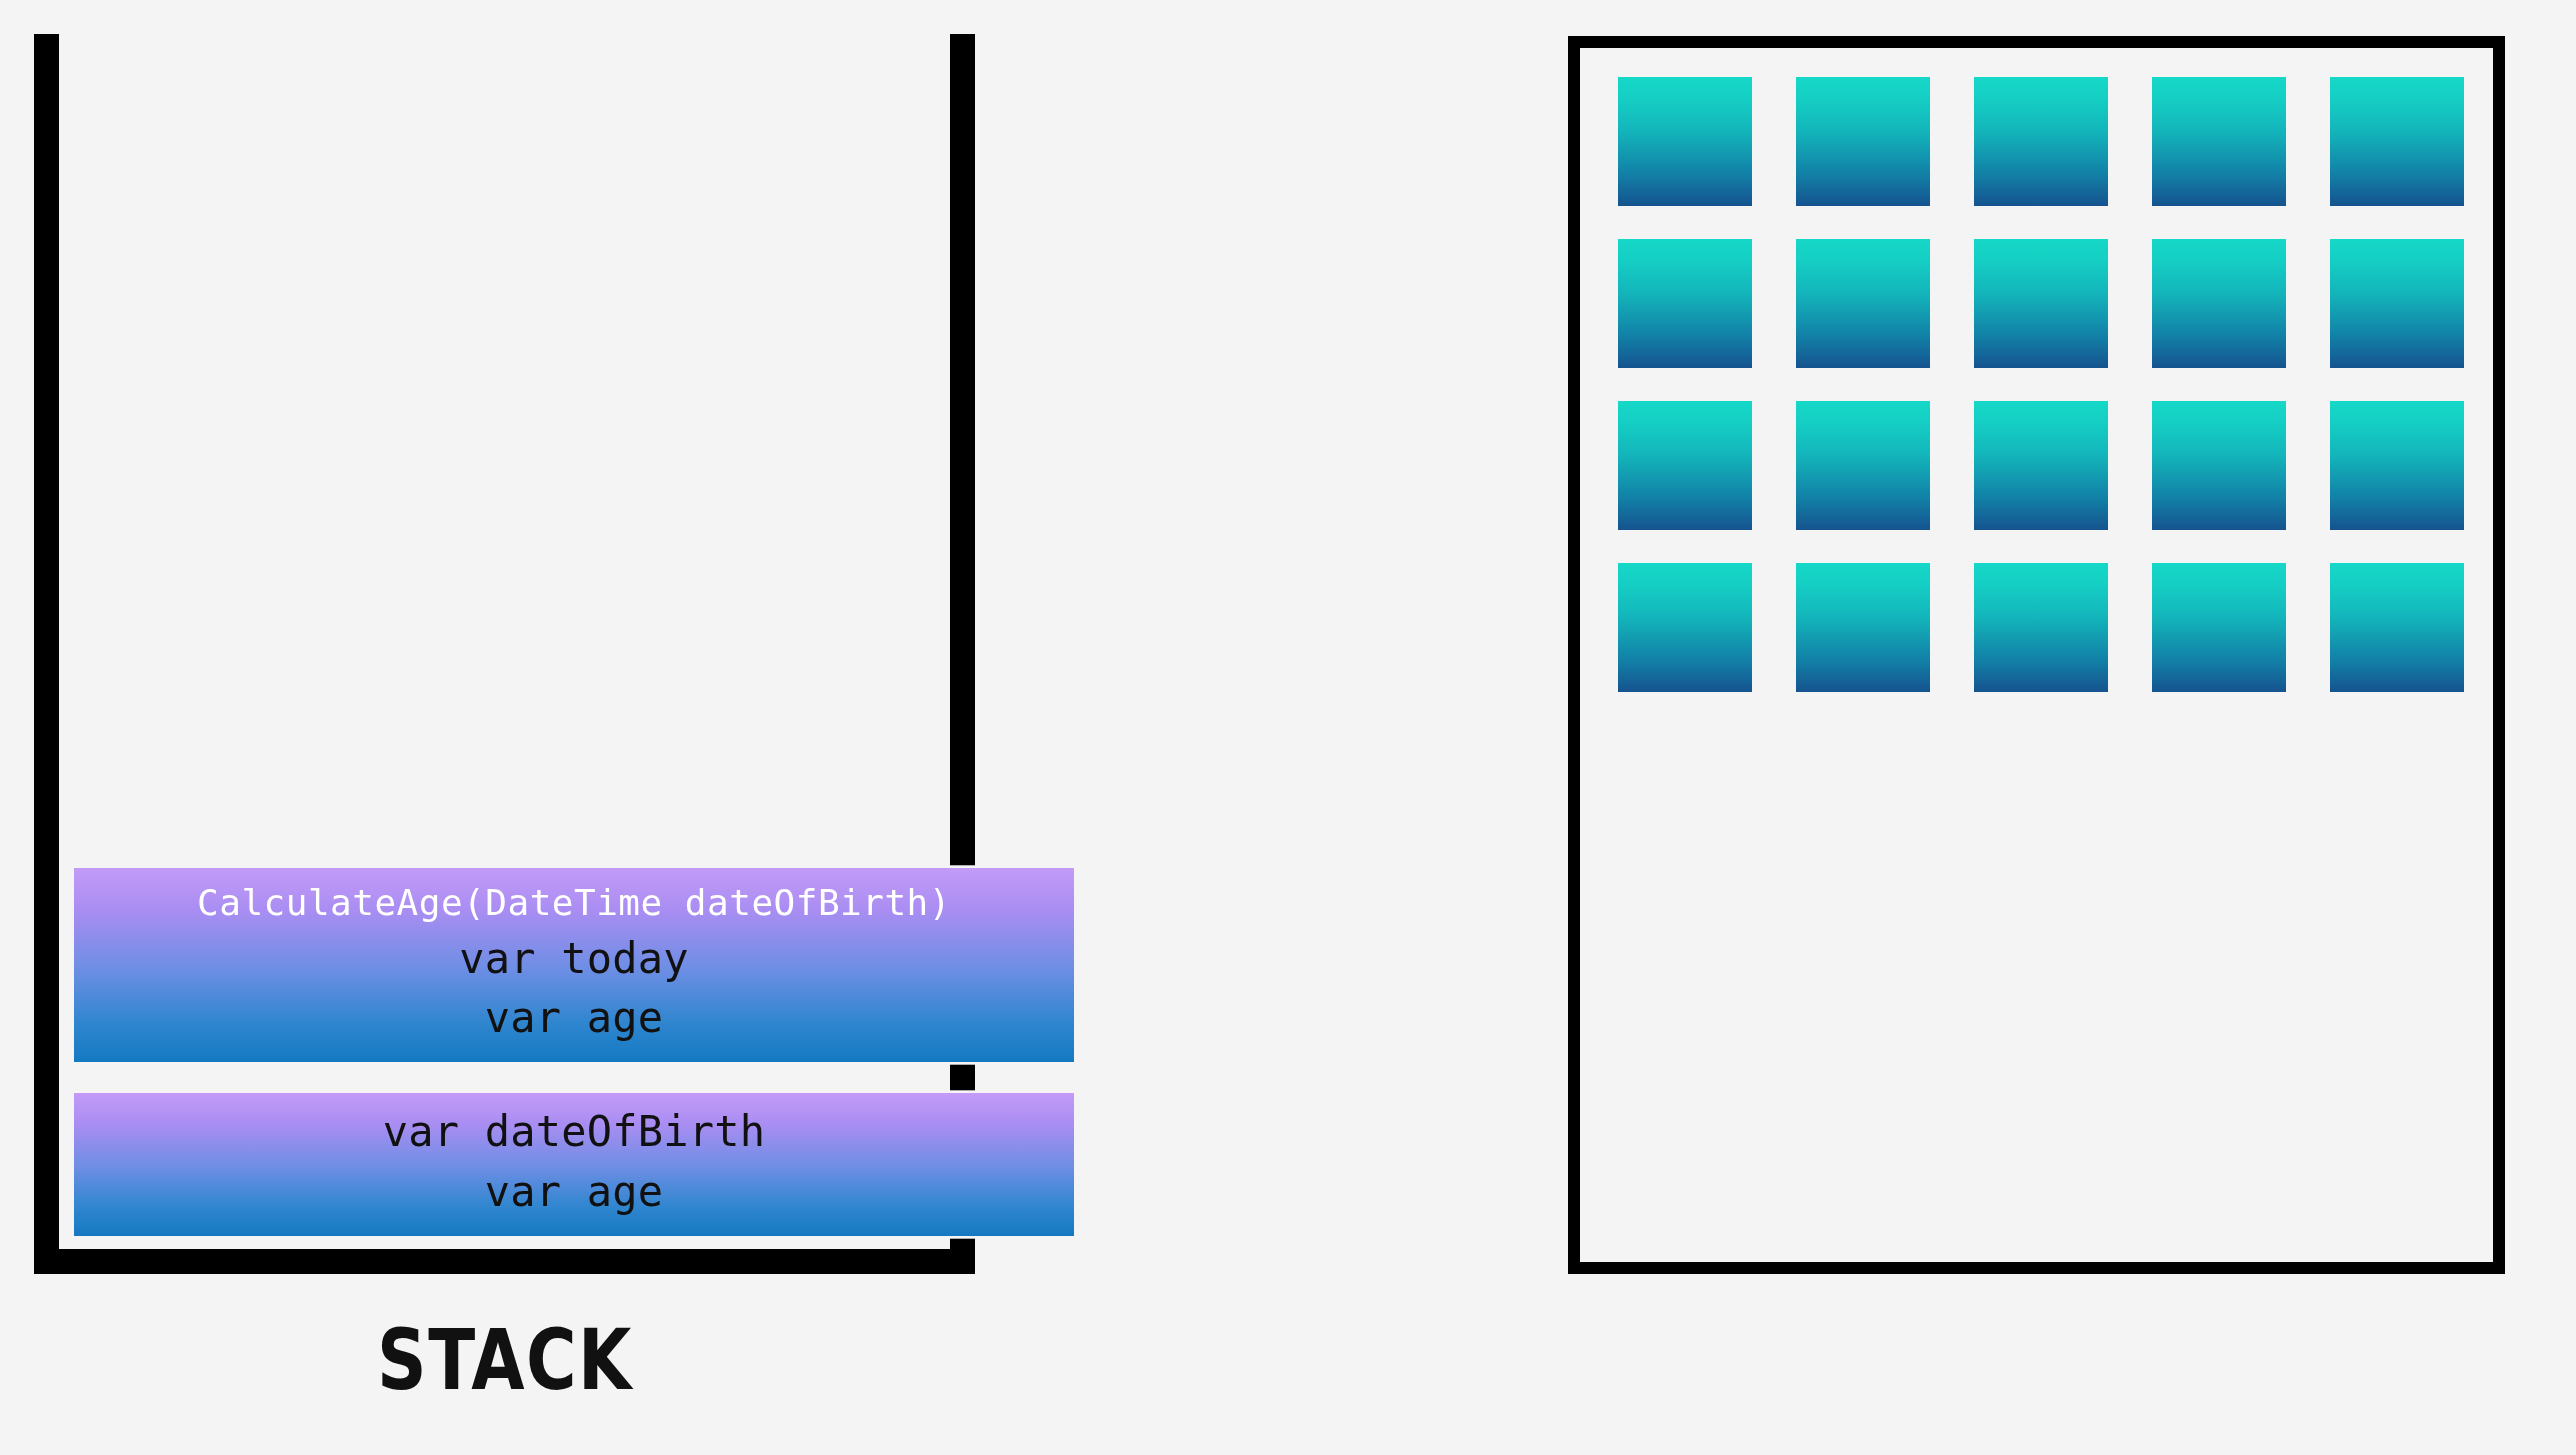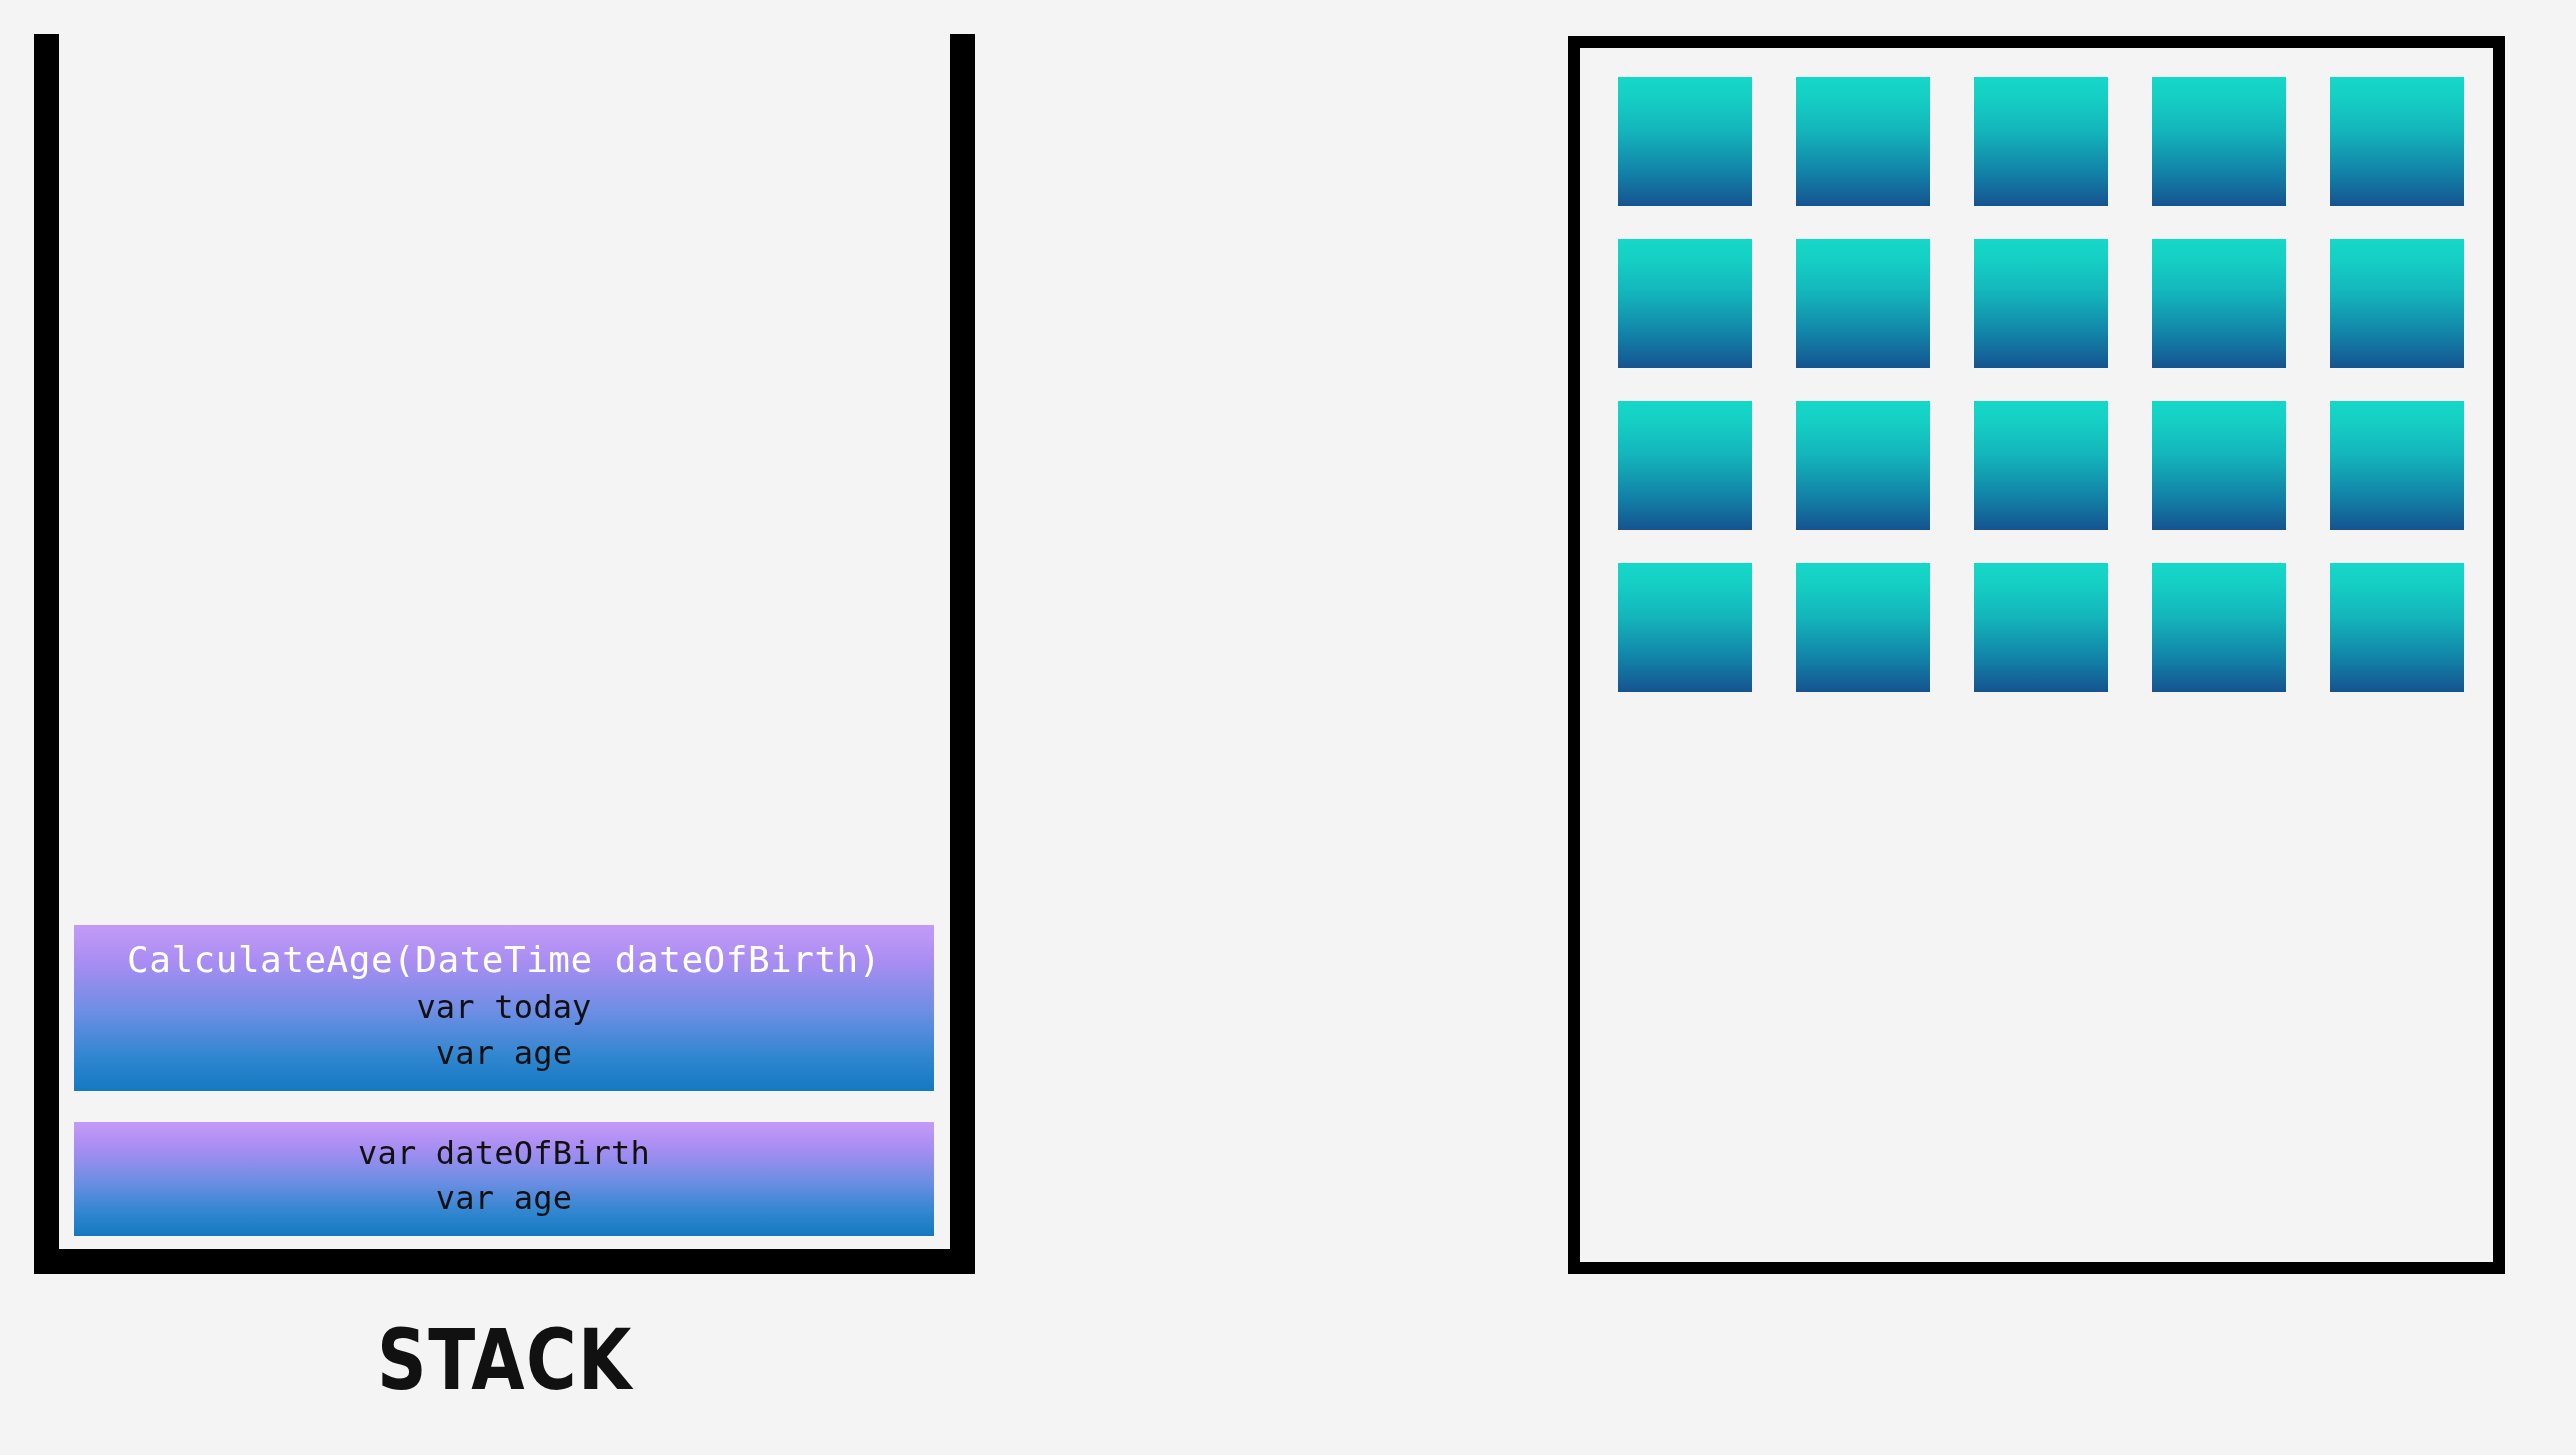--- a/index.html
+++ b/index.html
@@ -51,41 +51,41 @@
   }
 
   .stack-frames {
     position: absolute;
     left: 74px;
     bottom: 220px;
     width: 860px;
   }
 
   .stack-frame {
-    width: 860px;
+    width: 1000px;
     background: linear-gradient(180deg, #c39bf7 0%, #a98df2 22%, #6d8ee4 52%, #2f86cf 80%, #1479c1 100%);
     box-shadow: 0 0 0 2.7px #f4f4f4;
     box-sizing: border-box;
     padding: 9px 0 14.5px 0;
     text-align: center;
   }
   .stack-frame + .stack-frame { margin-top: 31px; }
 
   .frame-signature {
     font-family: "DejaVu Sans Mono", monospace;
     font-size: 36px;
     font-weight: 400;
     color: #ffffff;
     line-height: 1.42;
     letter-spacing: 0.5px;
     white-space: pre;
   }
   .frame-var {
     font-family: "DejaVu Sans Mono", monospace;
-    font-size: 32px;
+    font-size: 42px;
     font-weight: 400;
     color: #111111;
     line-height: 1.42;
     letter-spacing: 0.2px;
     white-space: pre;
   }
 
   
   #heap-region {
     position: absolute;

